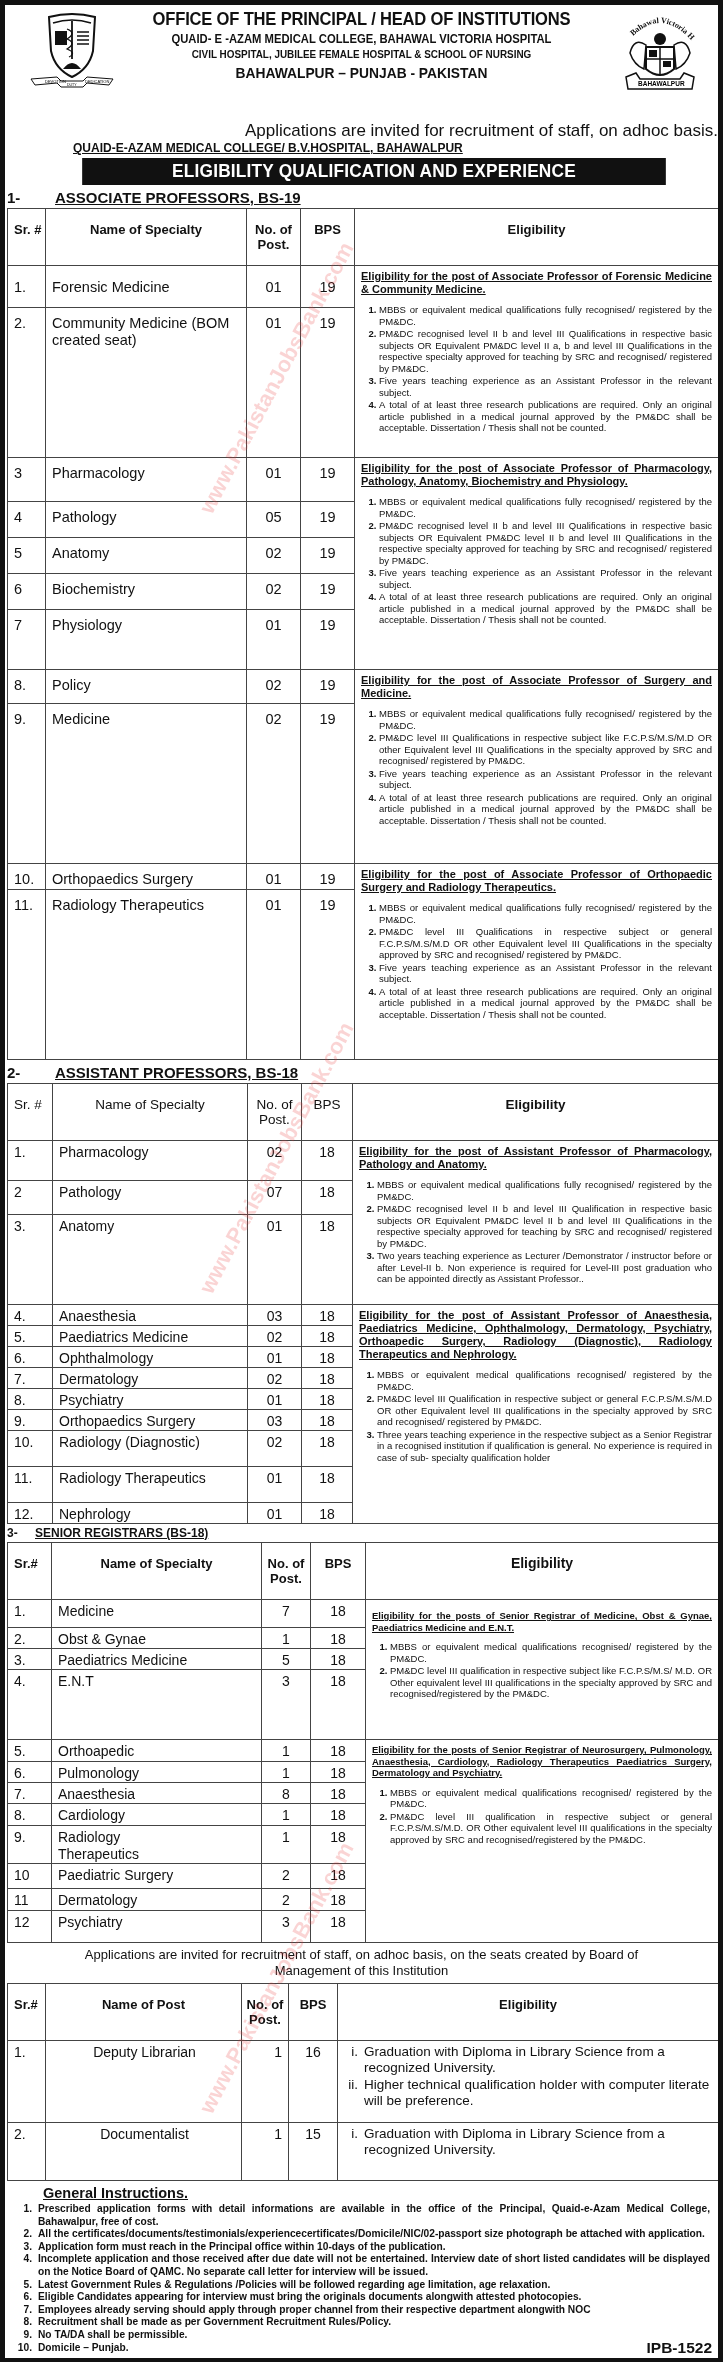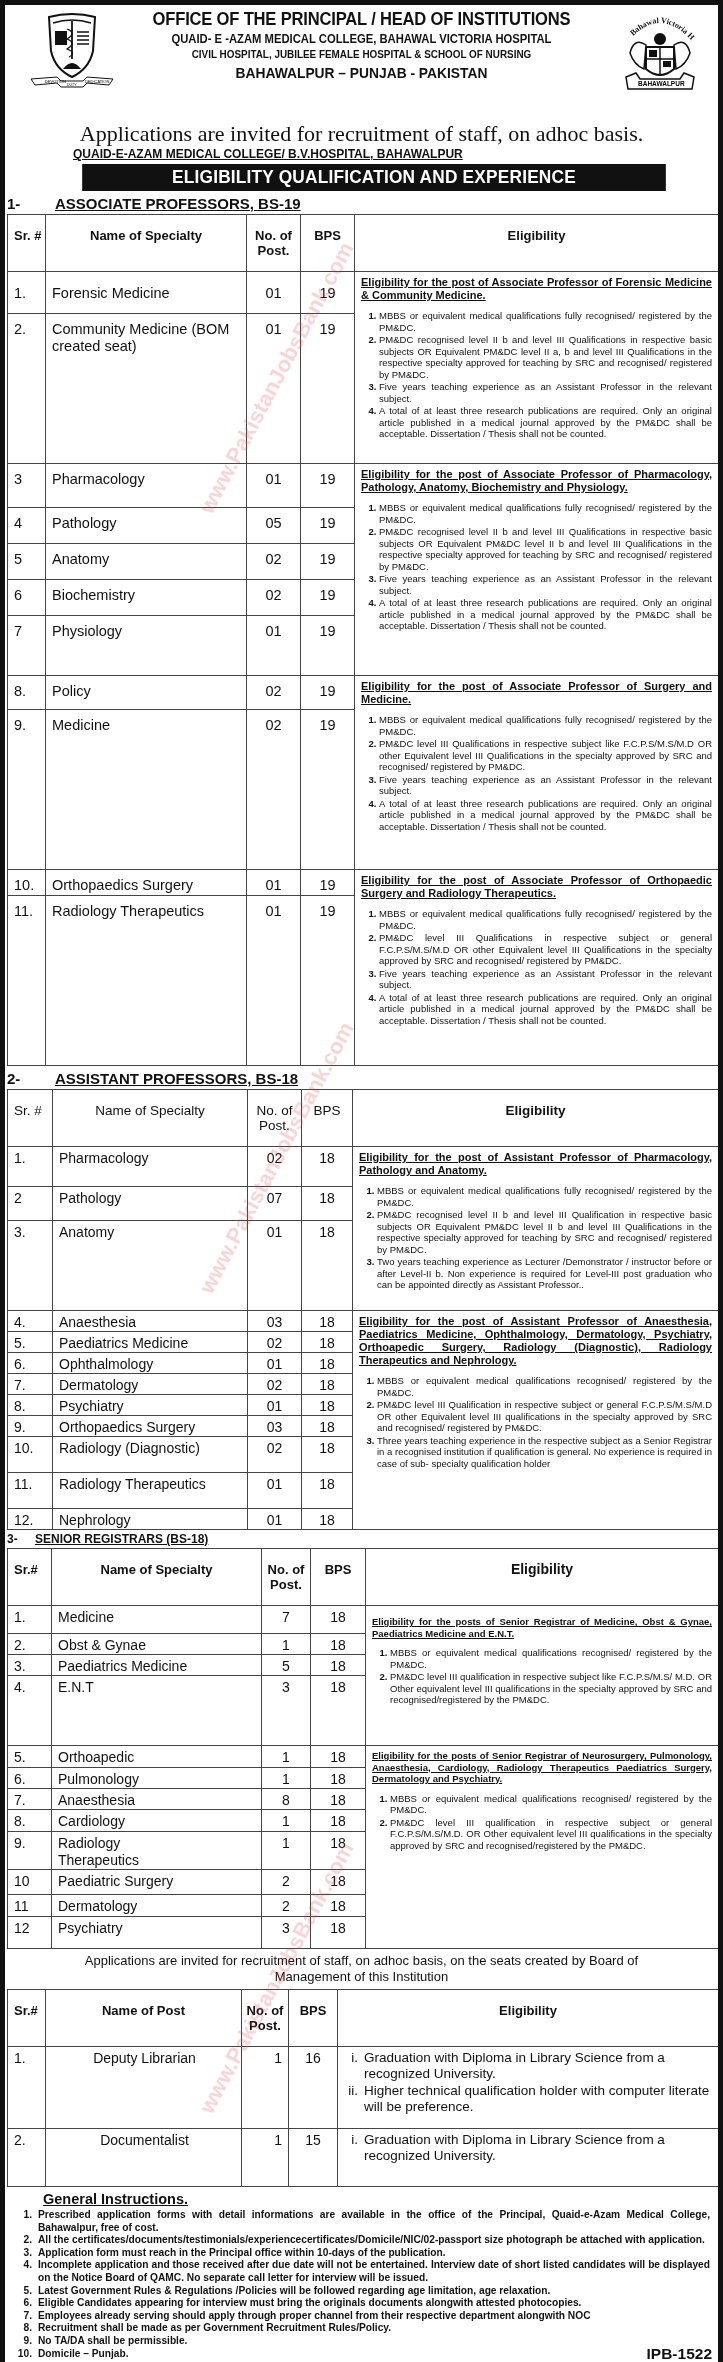--- a/index.html
+++ b/index.html
@@ -7,21 +7,21 @@
   body { font-family: "Liberation Sans", sans-serif; color: #111; }
   .page { width: 723px; height: 2362px; border: 5px solid #111; border-bottom: none; position: relative; overflow: hidden; background: #fff; }
   .header { position: relative; height: 122px; text-align: center; }
   .logo-left { position: absolute; left: 22px; top: 8px; width: 90px; height: 80px; }
   .logo-right { position: absolute; right: 14px; top: 8px; width: 88px; height: 86px; }
   .h-title { font-size: 18px; font-weight: bold; padding-top: 4px; letter-spacing: -0.2px; transform: scaleX(0.92); }
   .h-sub1 { font-size: 12.5px; font-weight: bold; margin-top: 2px; transform: scaleX(0.9); }
   .h-sub2 { font-size: 11px; font-weight: bold; margin-top: 2px; transform: scaleX(0.9); }
   .h-city { font-size: 15px; font-weight: bold; margin-top: 4px; transform: scaleX(0.92); }
   .h-phone { font-size: 11.5px; font-weight: bold; margin-top: 8px; }
-  .intro { font-size: 22px; text-align: center; margin-top: -6px; font-family: Liberation Serif, serif; }
+  .intro { font-size: 17px; text-align: right; margin-top: -6px; }
   .intro-sub { font-size: 12px; font-weight: bold; margin-left: 68px; text-decoration: underline; }
   .banner { background: #111; color: #fff; font-weight: bold; font-size: 18px; text-align: center; margin: 3px 40px 0 65px; padding: 3px 0; letter-spacing: 0.2px; transform: scaleX(0.96); }
   .sec-h { font-size: 15px; font-weight: bold; margin: 4px 0 2px 2px; display: flex; }
   .sec-h .num { width: 48px; }
   .sec-h .t { text-decoration: underline; }
   .sec-h.small { font-size: 12px; margin-top: 2px; }
   .sec-h.small .num { width: 28px; }
   table { border-collapse: collapse; width: 712px; margin-left: 2px; }
   td, th { border: 1px solid #444; vertical-align: top; }
   th { font-size: 13px; font-weight: bold; text-align: center; padding: 13px 2px; line-height: 15px; }

